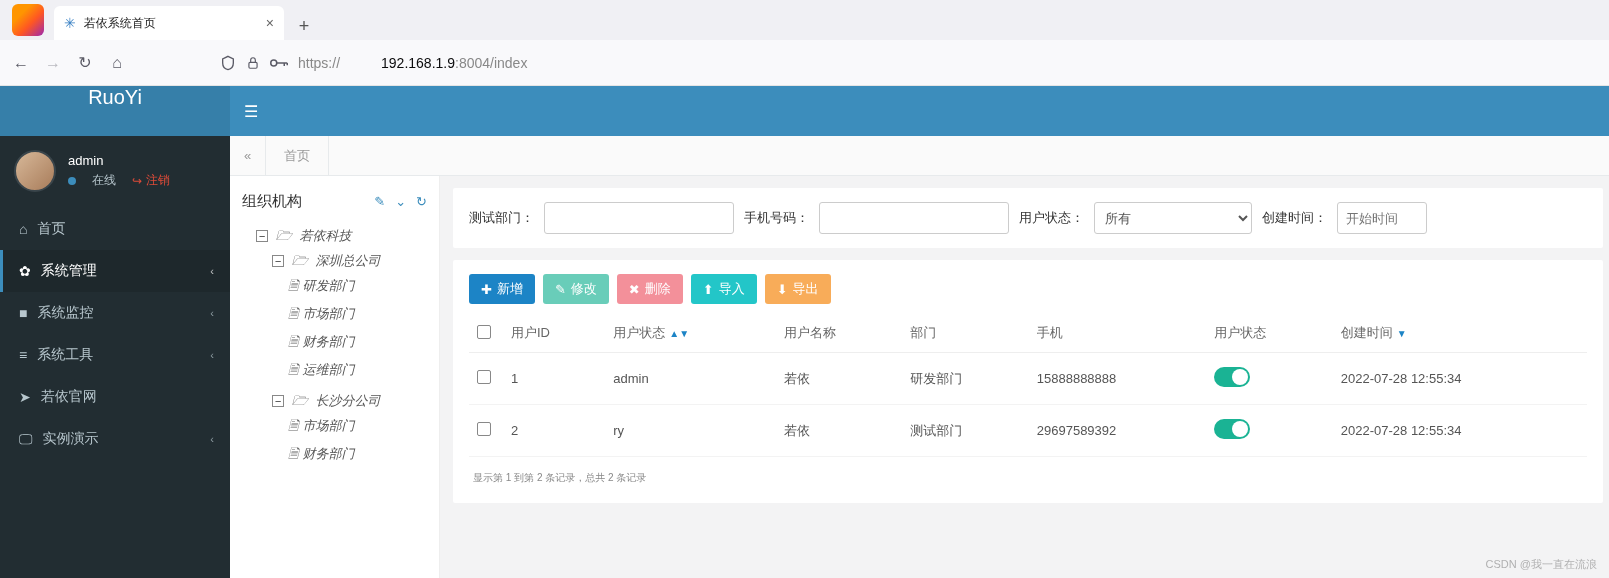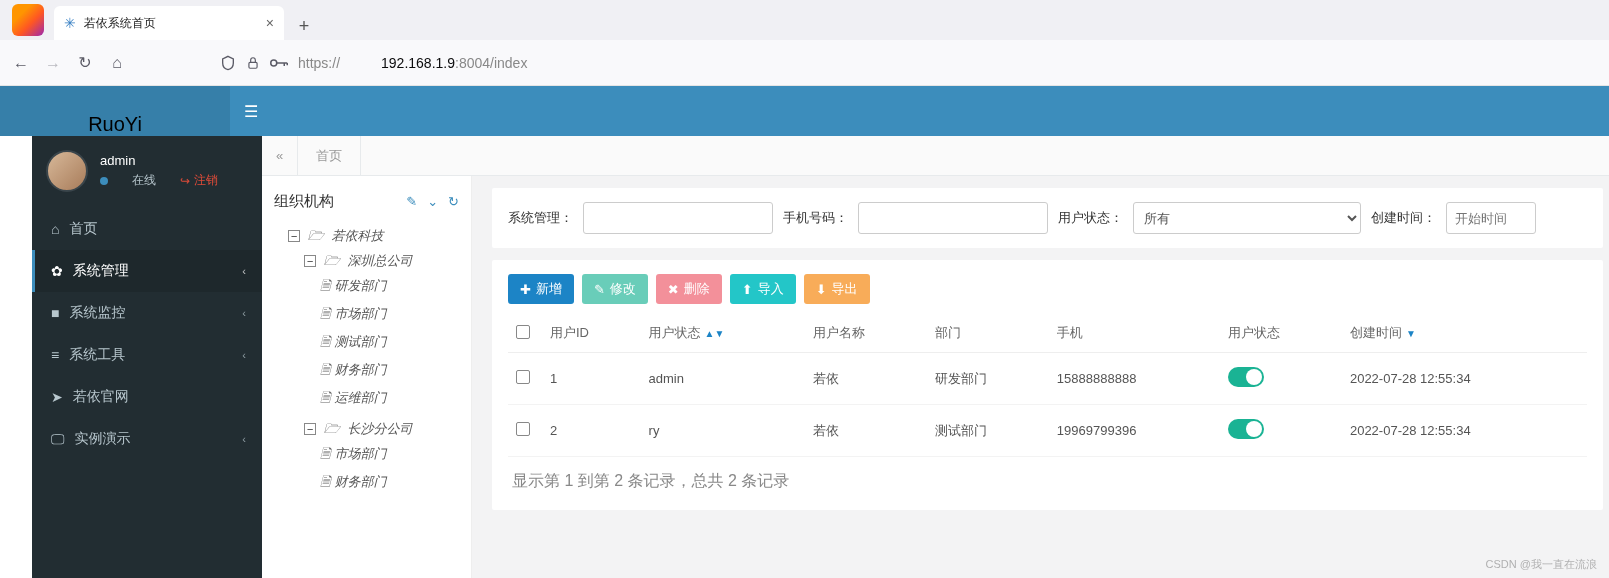--- a/index.html
+++ b/index.html
@@ -13,82 +13,82 @@
 .tab-close { margin-left: auto; color: #666; cursor: pointer; font-size: 14px; }
 .newtab { width: 28px; height: 28px; display: flex; align-items: center; justify-content: center; color: #555; font-size: 18px; margin-left: 6px; cursor: pointer; }
 .browser-toolbar { height: 46px; background: #f9f9fb; display: flex; align-items: center; padding: 0 12px; gap: 14px; border-bottom: 1px solid #e5e5e5; color: #5b5b66; }
 .tb-btn { width: 18px; text-align: center; cursor: pointer; font-size: 16px; }
 .tb-btn.dis { opacity: .4; }
 .addr { flex: 1; display: flex; align-items: center; gap: 10px; font-size: 14px; color: #666; padding-left: 80px; }
 .addr .host { color: #0c0c0d; margin-left: 41px; }
 .addr .port { color: #888; }
 
 
-.app { display: flex; height: calc(578px - 86px); padding-left: 32px; }
+.app { display: flex; height: calc(578px - 86px); }
 .topbar { position: absolute; left: 230px; right: 0; top: 86px; height: 50px; background: #3c8dbc; display: flex; align-items: center; padding: 0 14px; color: #fff; }
-.brandbar { position: absolute; left: 0; top: 86px; width: 230px; height: 50px; background: #367fa9; color: #000000; display: flex; align-items: flex-end; justify-content: center; font-size: 20px; font-weight: 300; }
+.brandbar { position: absolute; left: 0; top: 86px; width: 230px; height: 50px; background: #367fa9; color: #ffffff; display: flex; align-items: flex-start; justify-content: center; font-size: 20px; font-weight: 300; }
 .hamburger { cursor: pointer; font-size: 16px; }
 
 .sidebar { width: 230px; background: #222d32; color: #b8c7ce; padding-top: 50px; height: 100%; }
 .user { display: flex; align-items: center; padding: 14px 14px 16px; gap: 12px; }
 .avatar { width: 42px; height: 42px; border-radius: 50%; background: linear-gradient(135deg,#d7b899,#a87c5a); border: 2px solid #3a454b; }
 .user-name { color: #fff; font-size: 13px; margin-bottom: 4px; }
-.user-meta { font-size: 12px; display: flex; align-items: center; gap: 24px; }
+.user-meta { font-size: 12px; display: flex; align-items: center; gap: 16px; }
 .dot-online { width: 8px; height: 8px; background: #3c8dbc; border-radius: 50%; display: inline-block; }
 .logout { color: #dd4b39; cursor: pointer; display: inline-flex; align-items: center; gap: 4px; }
 .logout-icon { color: #dd4b39; }
 
 .nav { list-style: none; }
 .nav li { padding: 12px 16px; display: flex; align-items: center; gap: 10px; cursor: pointer; font-size: 14px; color: #b8c7ce; border-left: 3px solid transparent; }
 .nav li.active { background: #1e282c; color: #fff; border-left-color: #3c8dbc; }
 .nav .chev { margin-left: auto; font-size: 11px; opacity: .7; }
 
 .main { flex: 1; background: #f3f3f4; padding-top: 50px; display: flex; flex-direction: column; }
 .tabsbar { height: 40px; background: #fafafa; border-bottom: 1px solid #e7eaec; display: flex; align-items: stretch; }
 .tabsbar .collapse { width: 36px; display: flex; align-items: center; justify-content: center; color: #999; border-right: 1px solid #e7eaec; cursor: pointer; }
 .page-tab { padding: 0 18px; display: flex; align-items: center; gap: 8px; border-right: 1px solid #e7eaec; color: #999; cursor: pointer; font-size: 13px; }
 .page-tab.active { background: #fff; color: #337ab7; border-top: 2px solid transparent; }
 .page-tab .x { color: #ccc; font-size: 11px; }
 
-.content { flex: 1; display: flex; gap: 16px; }
+.content { flex: 1; display: flex; gap: 9px; }
 .orgpanel { width: 210px; background: #fff; margin: 0; padding: 12px 10px; border-right: 1px solid #eee; }
 .org-head { display: flex; align-items: center; justify-content: space-between; padding: 4px 2px 12px; font-size: 15px; color: #333; font-weight: 500; }
 .org-tools { display: flex; gap: 10px; color: #3c8dbc; font-size: 13px; }
 .org-tools span { cursor: pointer; }
 .tree { font-size: 13px; color: #555; font-style: italic; }
 .tree ul { list-style: none; padding-left: 16px; }
 .tree li { padding: 3px 0; white-space: nowrap; }
 .tree .tgl { display: inline-block; width: 12px; height: 12px; border: 1px solid #888; text-align: center; line-height: 10px; font-size: 11px; margin-right: 4px; cursor: pointer; color: #333; }
 .tree .ic { margin-right: 4px; color: #555; }
 .tree .file { color: #666; }
 
 .workarea { flex: 1; padding: 12px 0 0 4px; display: flex; flex-direction: column; gap: 12px; overflow: hidden; }
 .card { background: #fff; border-radius: 2px; padding: 14px 16px; margin-right: 6px; }
 .filters { display: flex; align-items: center; gap: 10px; font-size: 13px; color: #333; }
 .filters label { color: #333; }
 .filters input[type=text] { height: 32px; border: 1px solid #ccc; border-radius: 3px; padding: 0 8px; width: 190px; font-size: 13px; }
-.filters select { height: 32px; border: 1px solid #ccc; border-radius: 3px; padding: 0 6px; width: 228px; font-size: 13px; color: #555; background: #fff; }
+.filters select { height: 32px; border: 1px solid #ccc; border-radius: 3px; padding: 0 6px; width: 158px; font-size: 13px; color: #555; background: #fff; }
 .filters .dateph { color: #0f172a; }
 
 .btn { display: inline-flex; align-items: center; gap: 5px; height: 30px; padding: 0 12px; border: none; border-radius: 3px; color: #fff; font-size: 13px; cursor: pointer; }
 .btn-primary { background: #1c84c6; }
 .btn-success { background: #1ab394; opacity: .65; }
 .btn-danger  { background: #ed5565; opacity: .65; }
 .btn-info    { background: #23c6c8; }
 .btn-warning { background: #f8ac59; }
 .btnrow { display: flex; gap: 8px; }
 
 table { width: 100%; border-collapse: collapse; font-size: 13px; margin-top: 10px; }
 th { text-align: left; font-weight: 500; color: #666; padding: 10px 8px; border-bottom: 1px solid #eee; }
 td { padding: 14px 8px; border-bottom: 1px solid #f3f3f3; color: #555; }
 .chk { width: 14px; height: 14px; border: 1.5px solid #888; border-radius: 2px; display: inline-block; }
 .sorter { color: #1c84c6; font-size: 10px; margin-left: 4px; }
 .switch { width: 36px; height: 20px; background: #1ab394; border-radius: 10px; position: relative; display: inline-block; }
 .switch::after { content: ""; position: absolute; right: 2px; top: 2px; width: 16px; height: 16px; background: #fff; border-radius: 50%; }
-.pager { color: #888; padding: 14px 4px 4px; font-size: 16px; }
+.pager { color: #888; padding: 14px 4px 4px; font-size: 10px; }
 
 .watermark { position: fixed; right: 12px; bottom: 6px; color: rgba(120,120,120,.55); font-size: 11px; pointer-events: none; }
 svg { display: block; }
 </style>
 </head>
 <body>
 
 <div class="browser-tabs">
   <div class="ff-logo"></div>
   <div class="tab">
@@ -209,21 +209,20 @@
             <span class="ic">🗁</span>
             <span>若依科技</span>
             <ul>
               <li>
                 <span class="tgl">−</span>
                 <span class="ic">🗁</span>
                 <span>深圳总公司</span>
                 <ul>
                   <li><span class="ic file">🗎</span><span>研发部门</span></li>
                   <li><span class="ic file">🗎</span><span>市场部门</span></li>
-                  <li><span class="ic file">🗎</span><span>测试部门</span></li>
                   <li><span class="ic file">🗎</span><span>财务部门</span></li>
                   <li><span class="ic file">🗎</span><span>运维部门</span></li>
                 </ul>
               </li>
               <li>
                 <span class="tgl">−</span>
                 <span class="ic">🗁</span>
                 <span>长沙分公司</span>
                 <ul>
                   <li><span class="ic file">🗎</span><span>市场部门</span></li>
@@ -232,21 +231,21 @@
               </li>
             </ul>
           </li>
             </ul>
         </div>
       </div>
 
       <div class="workarea">
         <div class="card">
           <div class="filters">
-            <label>系统管理：</label>
+            <label>测试部门：</label>
             <input type="text" style="">
             <label>手机号码：</label>
             <input type="text" style="">
             <label>用户状态：</label>
             <select><option>所有</option></select>
             <label>创建时间：</label>
             <input type="text" class="dateph" style="width: 90px;" placeholder="开始时间">
           </div>
         </div>
 
@@ -297,21 +296,21 @@
                 <td>15888888888</td>
                 <td><span class="switch"></span></td>
                 <td>2022-07-28 12:55:34</td>
               </tr>
               <tr>
                 <td><span class="chk"></span></td>
                 <td>2</td>
                 <td>ry</td>
                 <td>若依</td>
                 <td>测试部门</td>
-                <td>19969799396</td>
+                <td>29697589392</td>
                 <td><span class="switch"></span></td>
                 <td>2022-07-28 12:55:34</td>
               </tr>
             </tbody>
           </table>
           <div class="pager">显示第 1 到第 2 条记录，总共 2 条记录</div>
         </div>
       </div>
     </div>
   </main>

